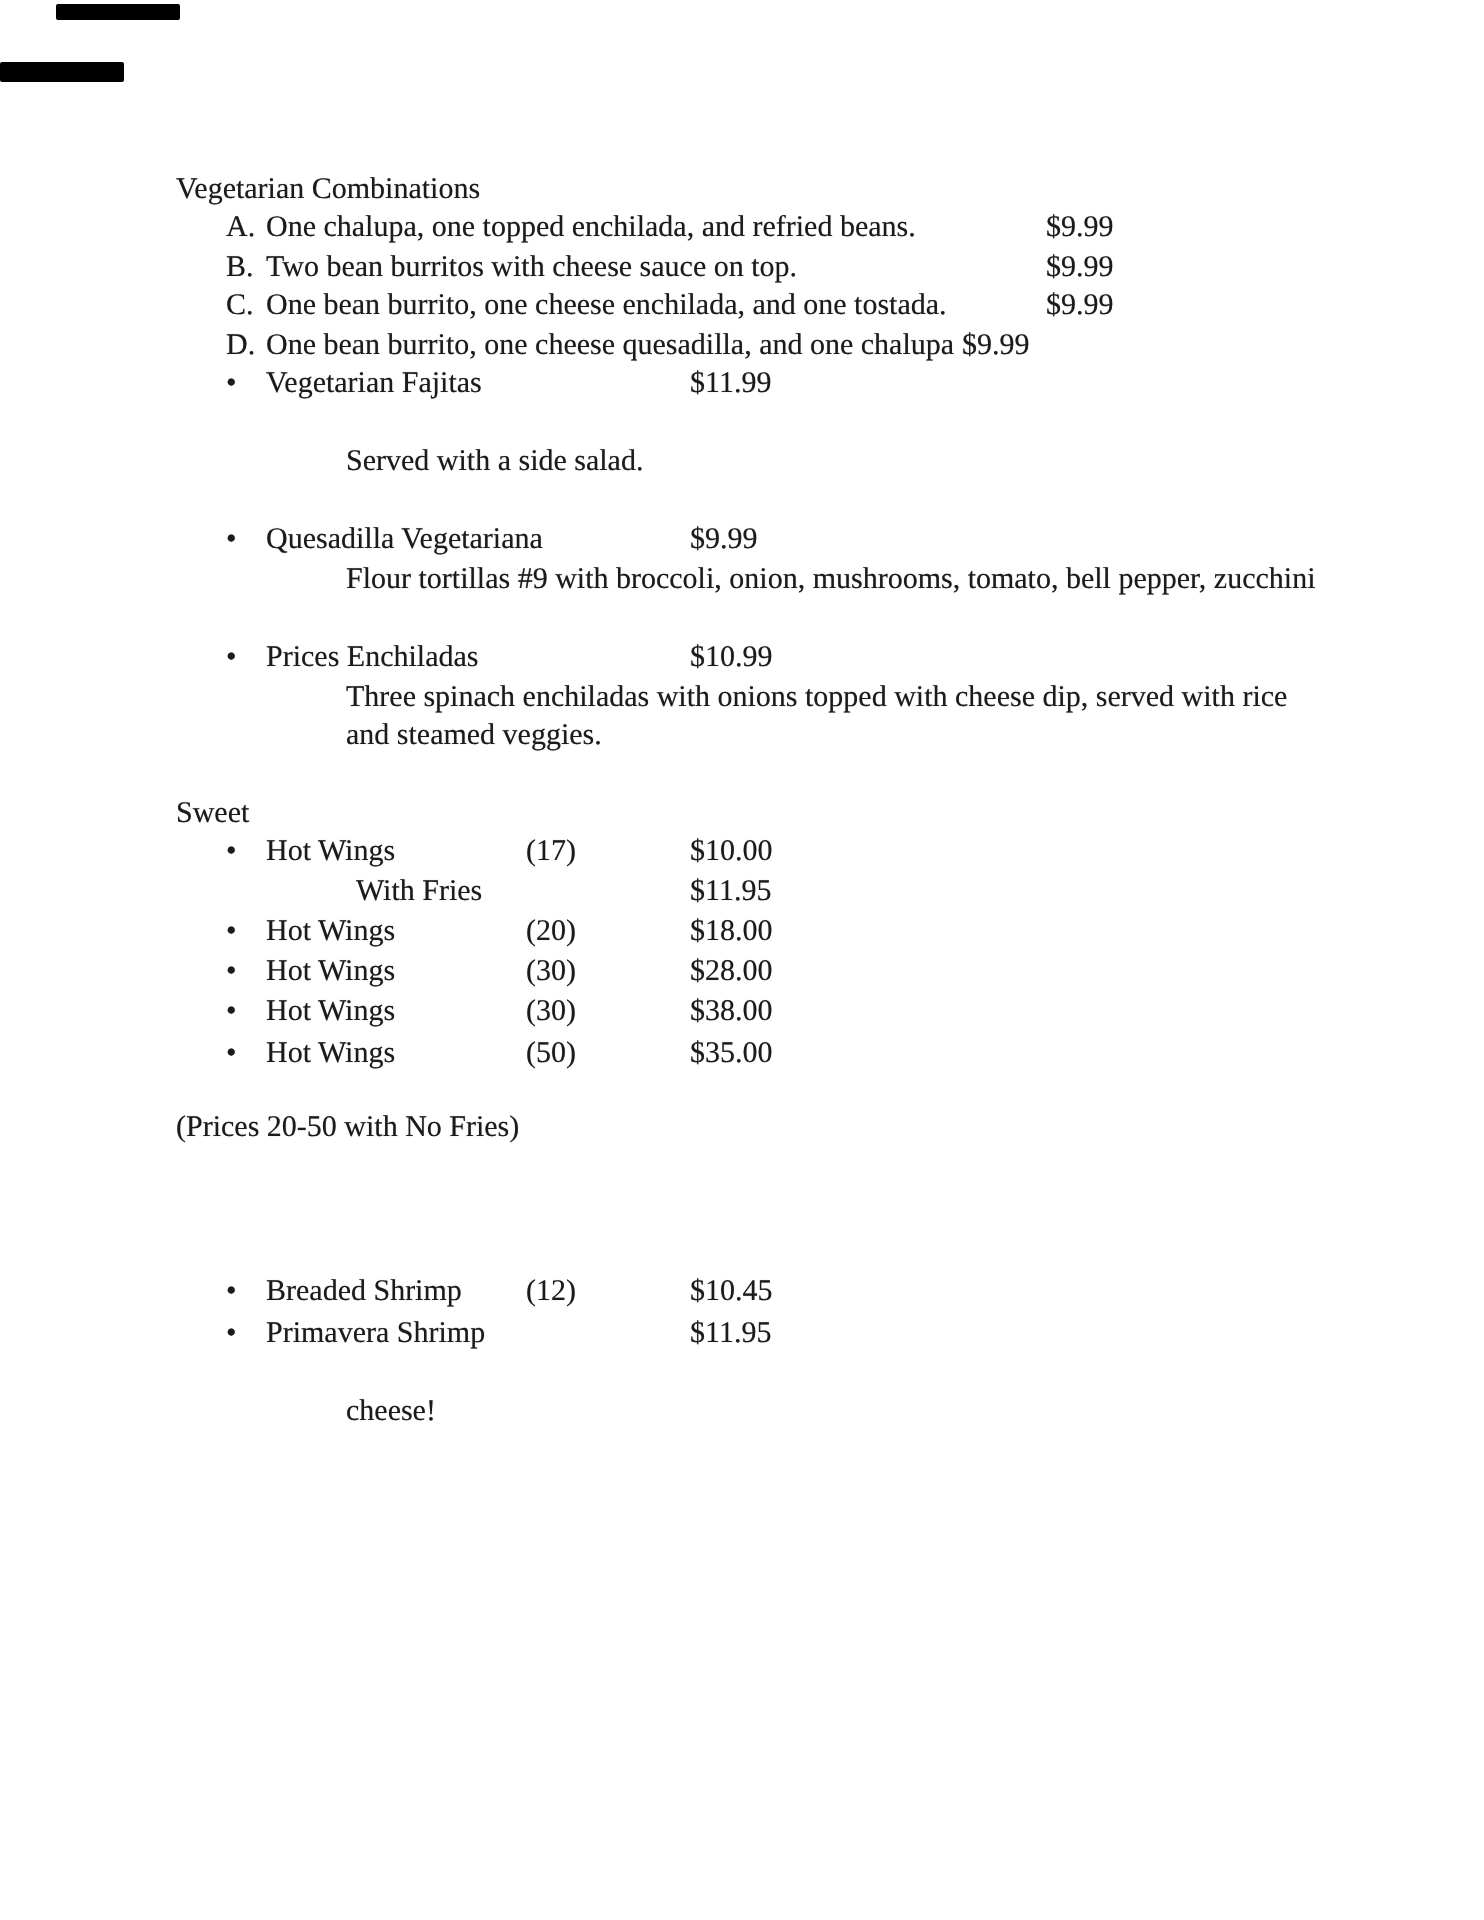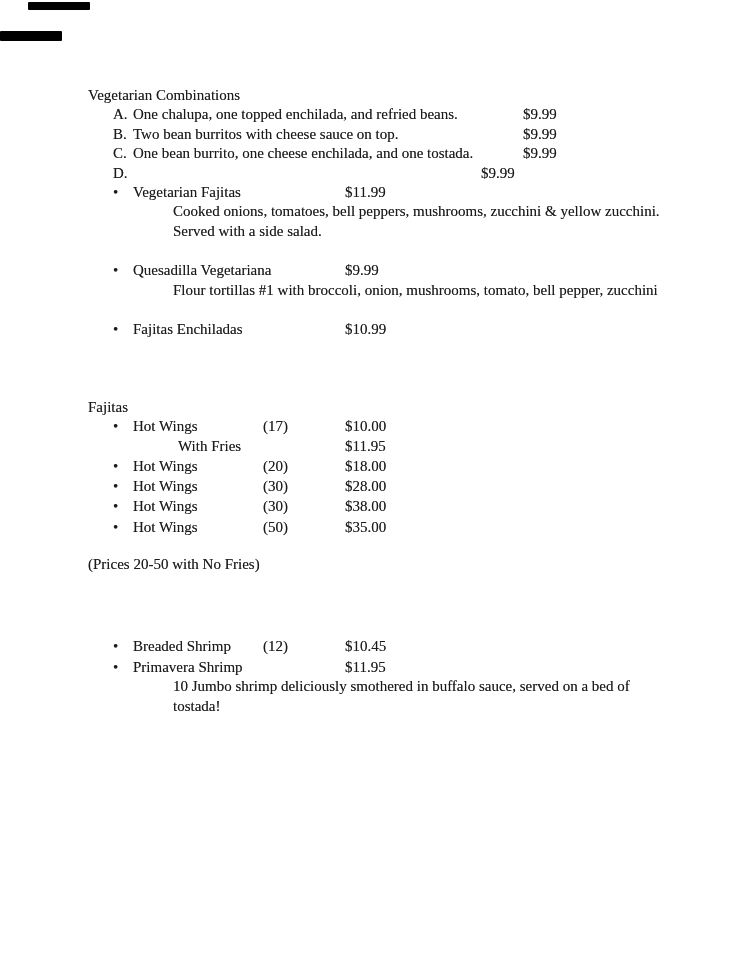--- a/index.html
+++ b/index.html
@@ -51,52 +51,56 @@
     <span class="x133">Two bean burritos with cheese sauce on top.</span>
     <span class="x523">$9.99</span>
   </div>
   <div class="line" style="top:143px">
     <span class="x113">C.</span>
     <span class="x133">One bean burrito, one cheese enchilada, and one tostada.</span>
     <span class="x523">$9.99</span>
   </div>
   <div class="line" style="top:163px">
     <span class="x113">D.</span>
+    <span class="x133">One bean burrito, one cheese quesadilla, and one chalupa</span>
     <span class="x481">$9.99</span>
   </div>
 
   <div class="line" style="top:182px">
     <span class="x113 bullet">•</span>
     <span class="x133">Vegetarian Fajitas</span>
     <span class="x345">$11.99</span>
-  </div>
-  <div class="line" style="top:201px">
-    <span class="x173">Cooked onions, tomatoes, bell peppers, mushrooms, zucchini &amp; yellow zucchini.</span>
   </div>
   <div class="line" style="top:221px">
     <span class="x173">Served with a side salad.</span>
   </div>
 
   <div class="line" style="top:260px">
     <span class="x113 bullet">•</span>
     <span class="x133">Quesadilla Vegetariana</span>
     <span class="x345">$9.99</span>
   </div>
   <div class="line" style="top:280px">
-    <span class="x173">Flour tortillas #1 with broccoli, onion, mushrooms, tomato, bell pepper, zucchini</span>
+    <span class="x173">Flour tortillas #9 with broccoli, onion, mushrooms, tomato, bell pepper, zucchini</span>
   </div>
 
   <div class="line" style="top:319px">
     <span class="x113 bullet">•</span>
-    <span class="x133">Fajitas Enchiladas</span>
+    <span class="x133">Prices Enchiladas</span>
     <span class="x345">$10.99</span>
+  </div>
+  <div class="line" style="top:339px">
+    <span class="x173">Three spinach enchiladas with onions topped with cheese dip, served with rice</span>
+  </div>
+  <div class="line" style="top:358px">
+    <span class="x173">and steamed veggies.</span>
   </div>
 
   <div class="line" style="top:397px">
-    <span class="x88">Fajitas</span>
+    <span class="x88">Sweet</span>
   </div>
 
   <div class="line" style="top:416px">
     <span class="x113 bullet">•</span>
     <span class="x133">Hot Wings</span>
     <span class="x263">(17)</span>
     <span class="x345">$10.00</span>
   </div>
   <div class="line" style="top:436px">
     <span class="x178">With Fries</span>
@@ -136,20 +140,17 @@
     <span class="x113 bullet">•</span>
     <span class="x133">Breaded Shrimp</span>
     <span class="x263">(12)</span>
     <span class="x345">$10.45</span>
   </div>
   <div class="line" style="top:657px">
     <span class="x113 bullet">•</span>
     <span class="x133">Primavera Shrimp</span>
     <span class="x345">$11.95</span>
   </div>
-  <div class="line" style="top:676px">
-    <span class="x173">10 Jumbo shrimp deliciously smothered in buffalo sauce, served on a bed of</span>
-  </div>
   <div class="line" style="top:696px">
-    <span class="x173">tostada!</span>
+    <span class="x173">cheese!</span>
   </div>
 
 </div>
 
 </body></html>

